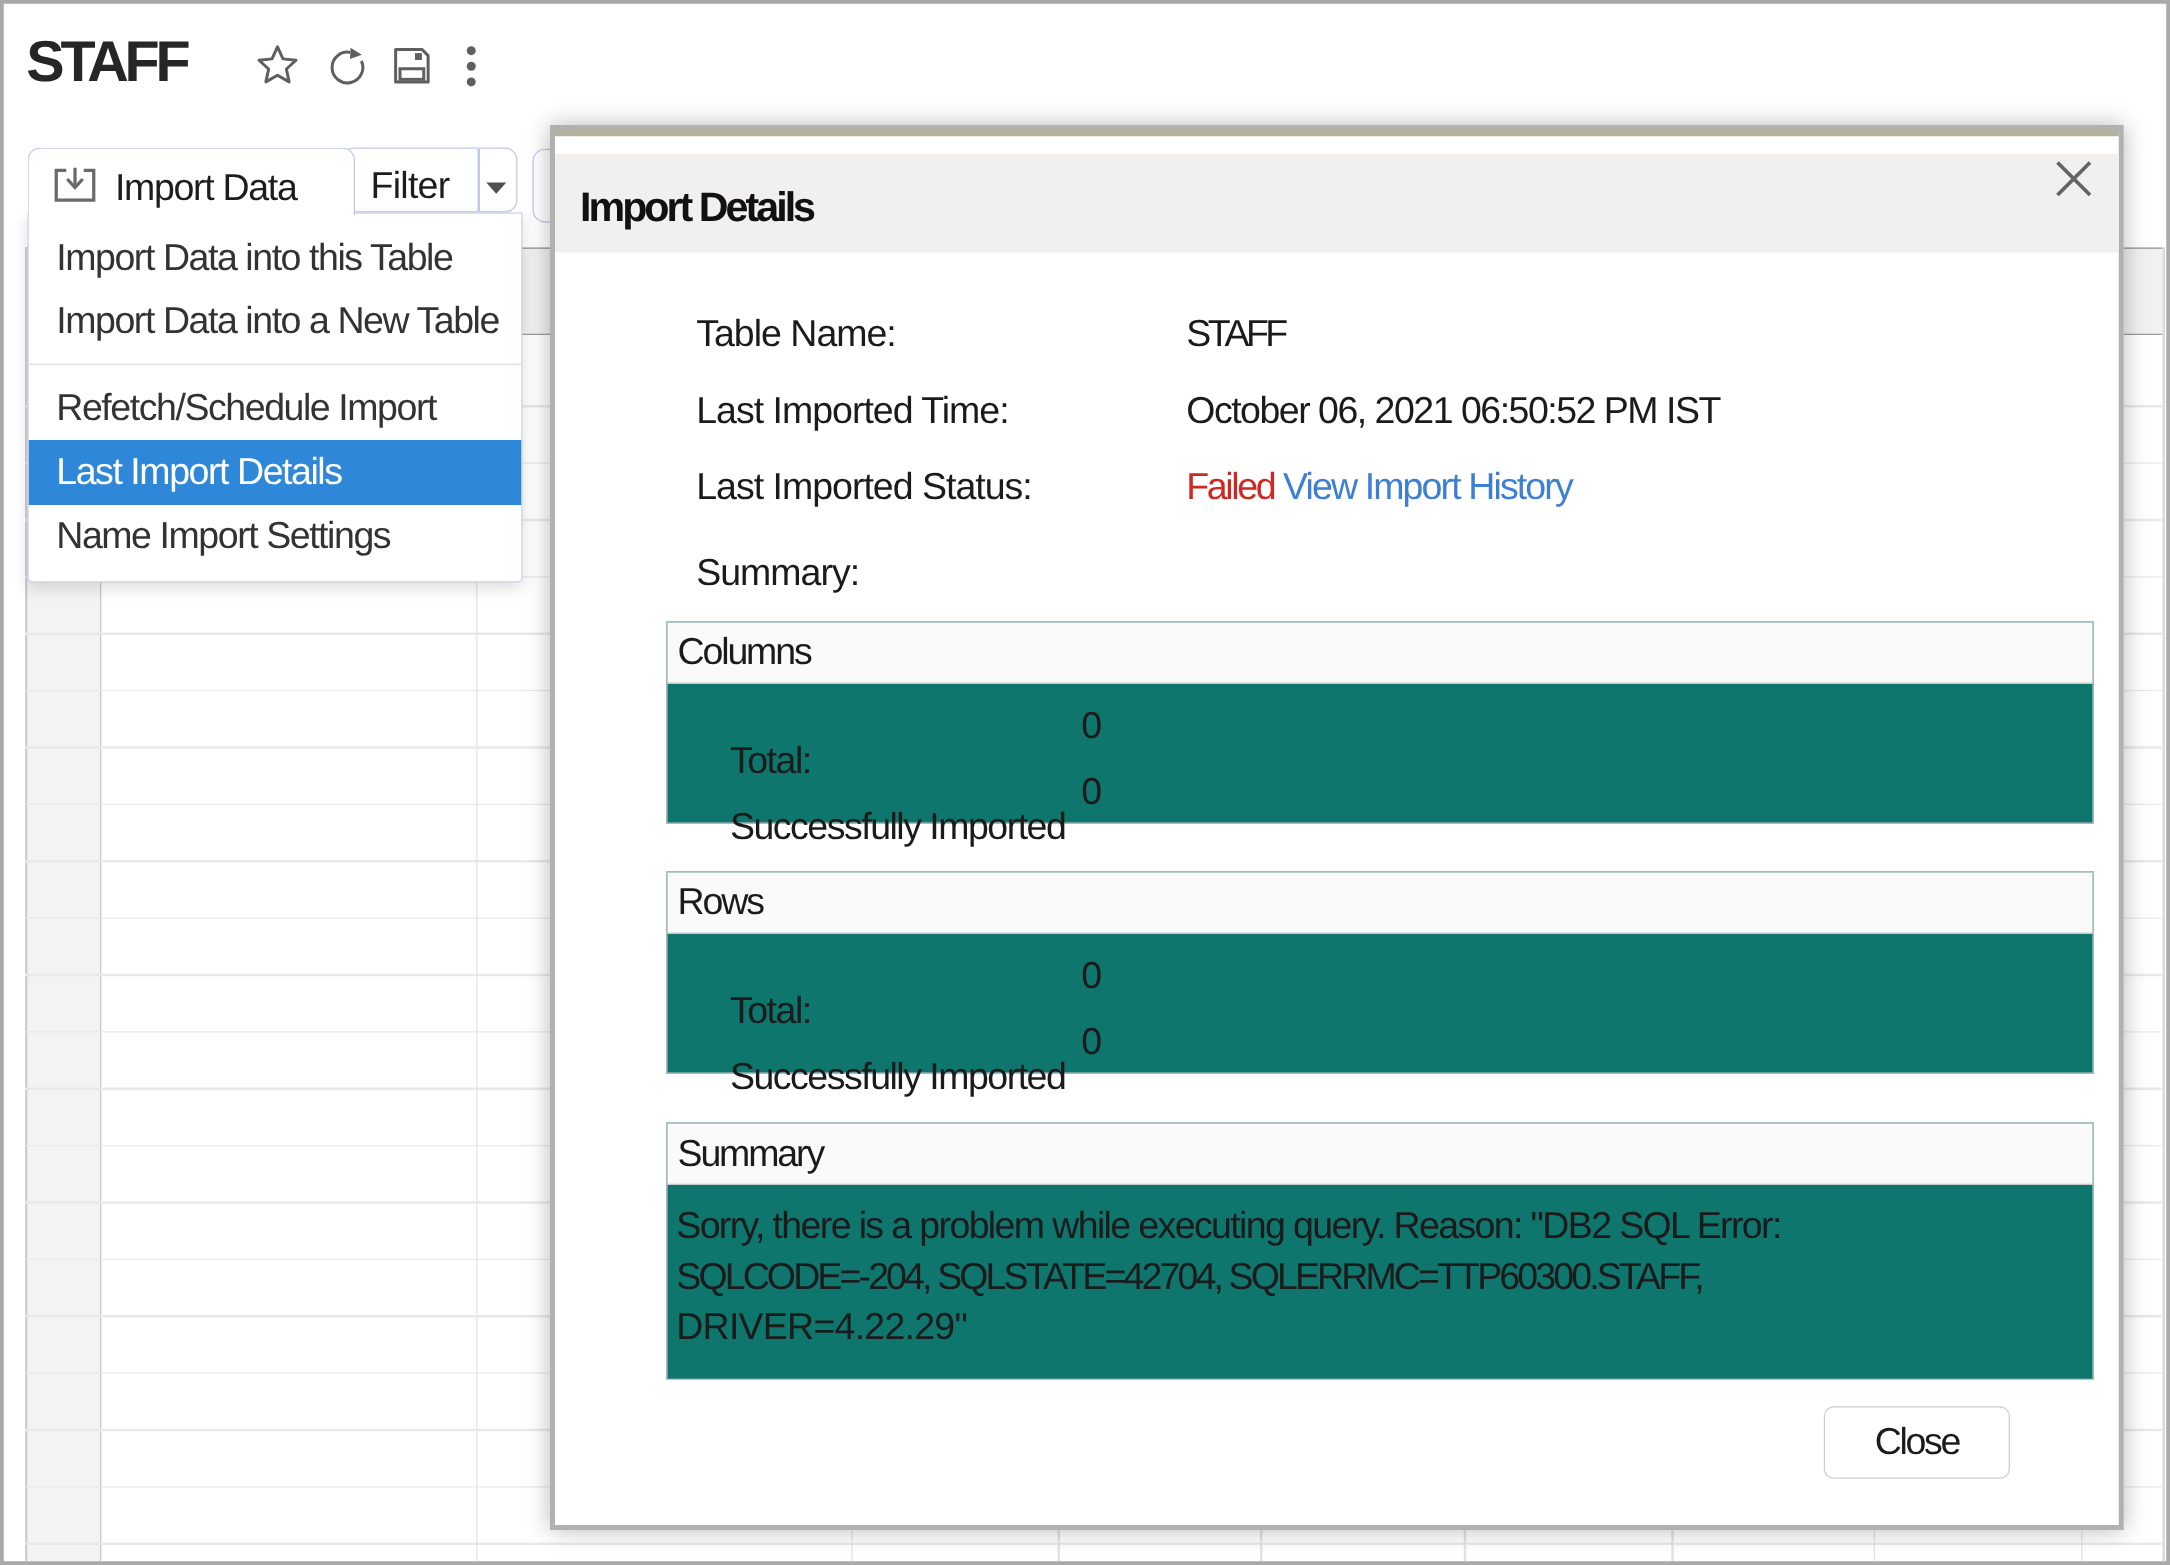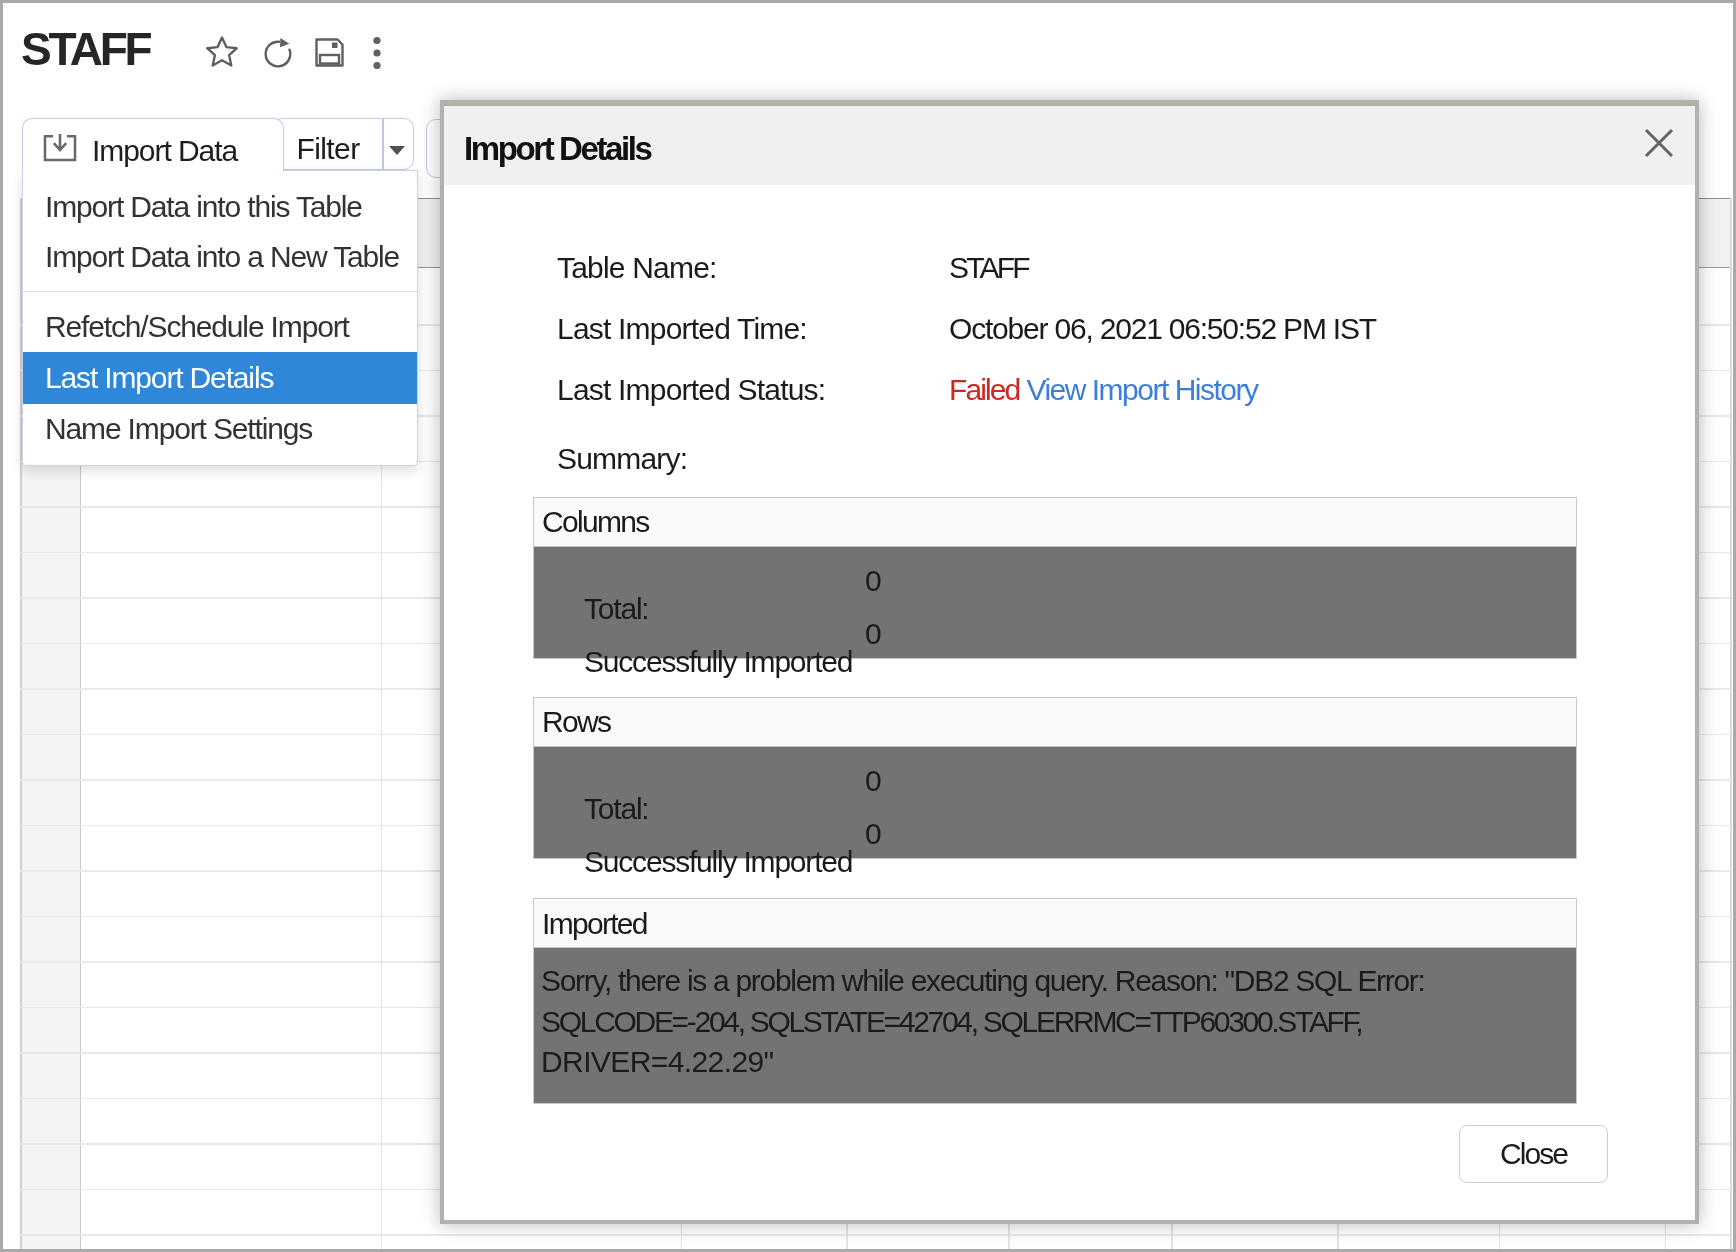--- a/index.html
+++ b/index.html
@@ -25,29 +25,29 @@
   #filter-caret{position:absolute;left:115px;top:27px;width:0;height:0;border-left:8px solid transparent;border-right:8px solid transparent;border-top:9px solid #4f4f4f;}
   #btn-third{left:426px;top:119px;width:40px;height:59px;border-radius:10px;z-index:2;}
   
   #import-menu{position:absolute;left:22px;top:170px;width:396px;height:296px;background:#fff;border:1.5px solid #c9d2ea;border-radius:0 0 4px 4px;z-index:6;box-shadow:0 5px 12px rgba(0,0,0,0.13);}
   .menu-item{position:absolute;left:0;width:100%;height:50px;font-size:30px;line-height:50px;color:#333;padding-left:22px;white-space:nowrap;letter-spacing:-1.15px;}
   .menu-item.selected{background:#2e87d8;color:#ffffff;}
   #menu-sep{position:absolute;left:0;top:119.5px;width:100%;height:1px;background:#dcdcdc;}
   
   #modal{position:absolute;left:440px;top:100px;width:1259px;height:1124px;background:#ffffff;border:4px solid #b1b1b1;z-index:20;box-shadow:0 0 18px rgba(0,0,0,0.28);}
   #modal-olive{position:absolute;left:0;top:0;width:100%;height:4.5px;background:#b3b09e;}
-  #modal-header{position:absolute;left:0;top:2px;width:100%;height:79px;background:#f1f0ee;text-align:right;}
+  #modal-header{position:absolute;left:0;top:19px;width:100%;height:79px;background:#f1f0ee;text-align:right;}
   #modal-title{position:absolute;left:20px;top:26px;font-size:33px;line-height:33px;font-weight:bold;color:#111;letter-spacing:-2.4px;}
   #modal-close{position:absolute;left:1200px;top:24px;width:30px;height:30px;cursor:pointer;}
   .mrow-label{position:absolute;left:95px;font-size:30px;line-height:30px;color:#1b1b1b;letter-spacing:-0.8px;margin-left:18px;}
   .mrow-value{position:absolute;left:505px;font-size:30px;line-height:30px;color:#1b1b1b;letter-spacing:-1.2px;}
   .caps-narrow{letter-spacing:-2.8px;}
   .failed{color:#cf2721;letter-spacing:-1.9px;}
   .histlink{color:#3c7fd6;letter-spacing:-1.5px;}
-  .sumbox{position:absolute;left:89px;width:1044px;border:1.5px solid #c8c8c8;background:#737373;}
+  .sumbox{position:absolute;left:89px;width:1142px;border:1.5px solid #c8c8c8;background:#0f766e;}
   .sumbox .boxhead{position:absolute;left:0;top:0;width:100%;background:#fafafa;border-bottom:1.5px solid #c8c8c8;font-size:30px;color:#1b1b1b;padding-left:8px;letter-spacing:-1.7px;}
   .sumbox .rowlabel{position:absolute;left:50px;font-size:30px;line-height:30px;color:#1b1b1b;letter-spacing:-1.2px;margin-top:28px;}
   .sumbox .rowvalue{position:absolute;left:331px;font-size:30px;line-height:30px;color:#1b1b1b;}
   #details-text{position:absolute;left:7px;top:62.6px;width:1050px;font-size:30px;line-height:40.5px;color:#1b1b1b;white-space:nowrap;}
   #details-text div:nth-child(1){letter-spacing:-1.3px;}
   #details-text div:nth-child(2){letter-spacing:-2.3px;}
   #details-text div:nth-child(3){letter-spacing:-0.6px;}
   #close-btn{position:absolute;left:1015px;top:1021px;width:149px;height:58px;background:#fff;border:1.5px solid #cdcdcd;border-radius:8px;font-size:30px;line-height:55px;text-align:center;color:#1b1b1b;cursor:pointer;letter-spacing:-1.9px;}
 </style>
 </head>
@@ -167,21 +167,21 @@
 
     <div class="sumbox" style="top:593px;height:162.3px">
       <div class="boxhead" style="height:48.5px;line-height:48.5px">Rows</div>
       <div class="rowlabel" style="top:67.5px">Total:</div>
       <div class="rowvalue" style="top:67.5px">0</div>
       <div class="rowlabel" style="top:120.5px">Successfully Imported</div>
       <div class="rowvalue" style="top:120.5px">0</div>
     </div>
 
     <div class="sumbox" style="top:793.6px;height:206.6px">
-      <div class="boxhead" style="height:49.4px;line-height:49.4px">Imported</div>
+      <div class="boxhead" style="height:49.4px;line-height:49.4px">Summary</div>
       <div id="details-text">
         <div>Sorry, there is a problem while executing query. Reason: "DB2 SQL Error:</div>
         <div>SQLCODE=-204, SQLSTATE=42704, SQLERRMC=TTP60300.STAFF,</div>
         <div>DRIVER=4.22.29"</div>
       </div>
     </div>
 
     <div id="close-btn">Close</div>
   </div>
 

